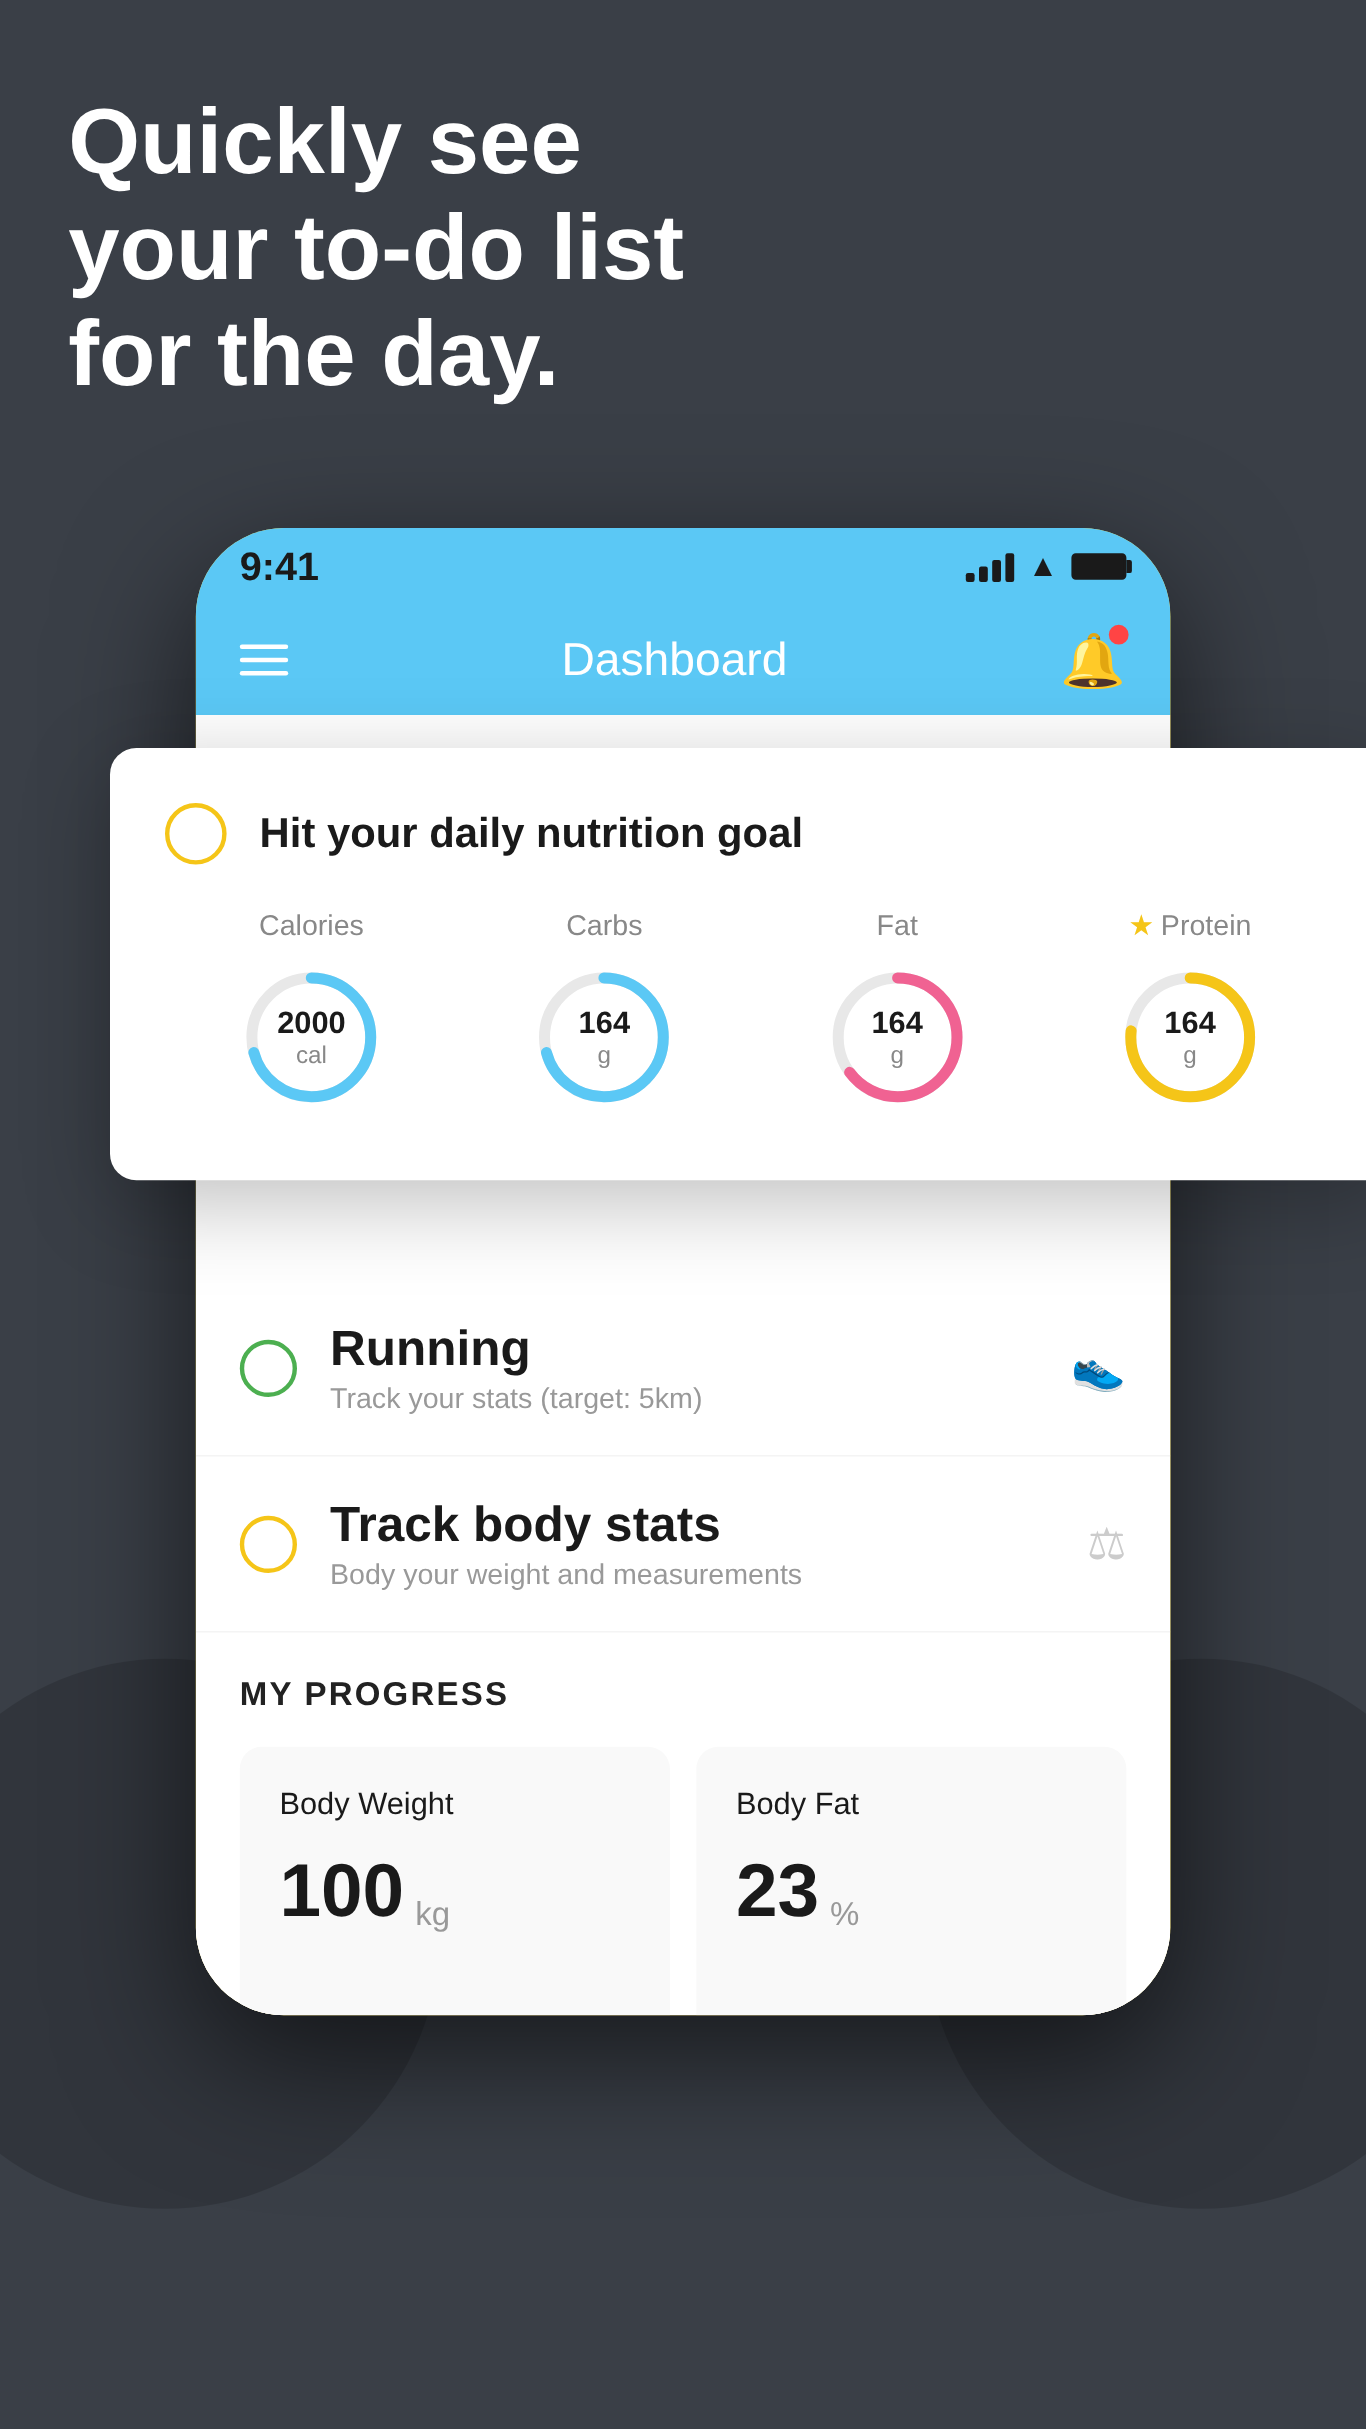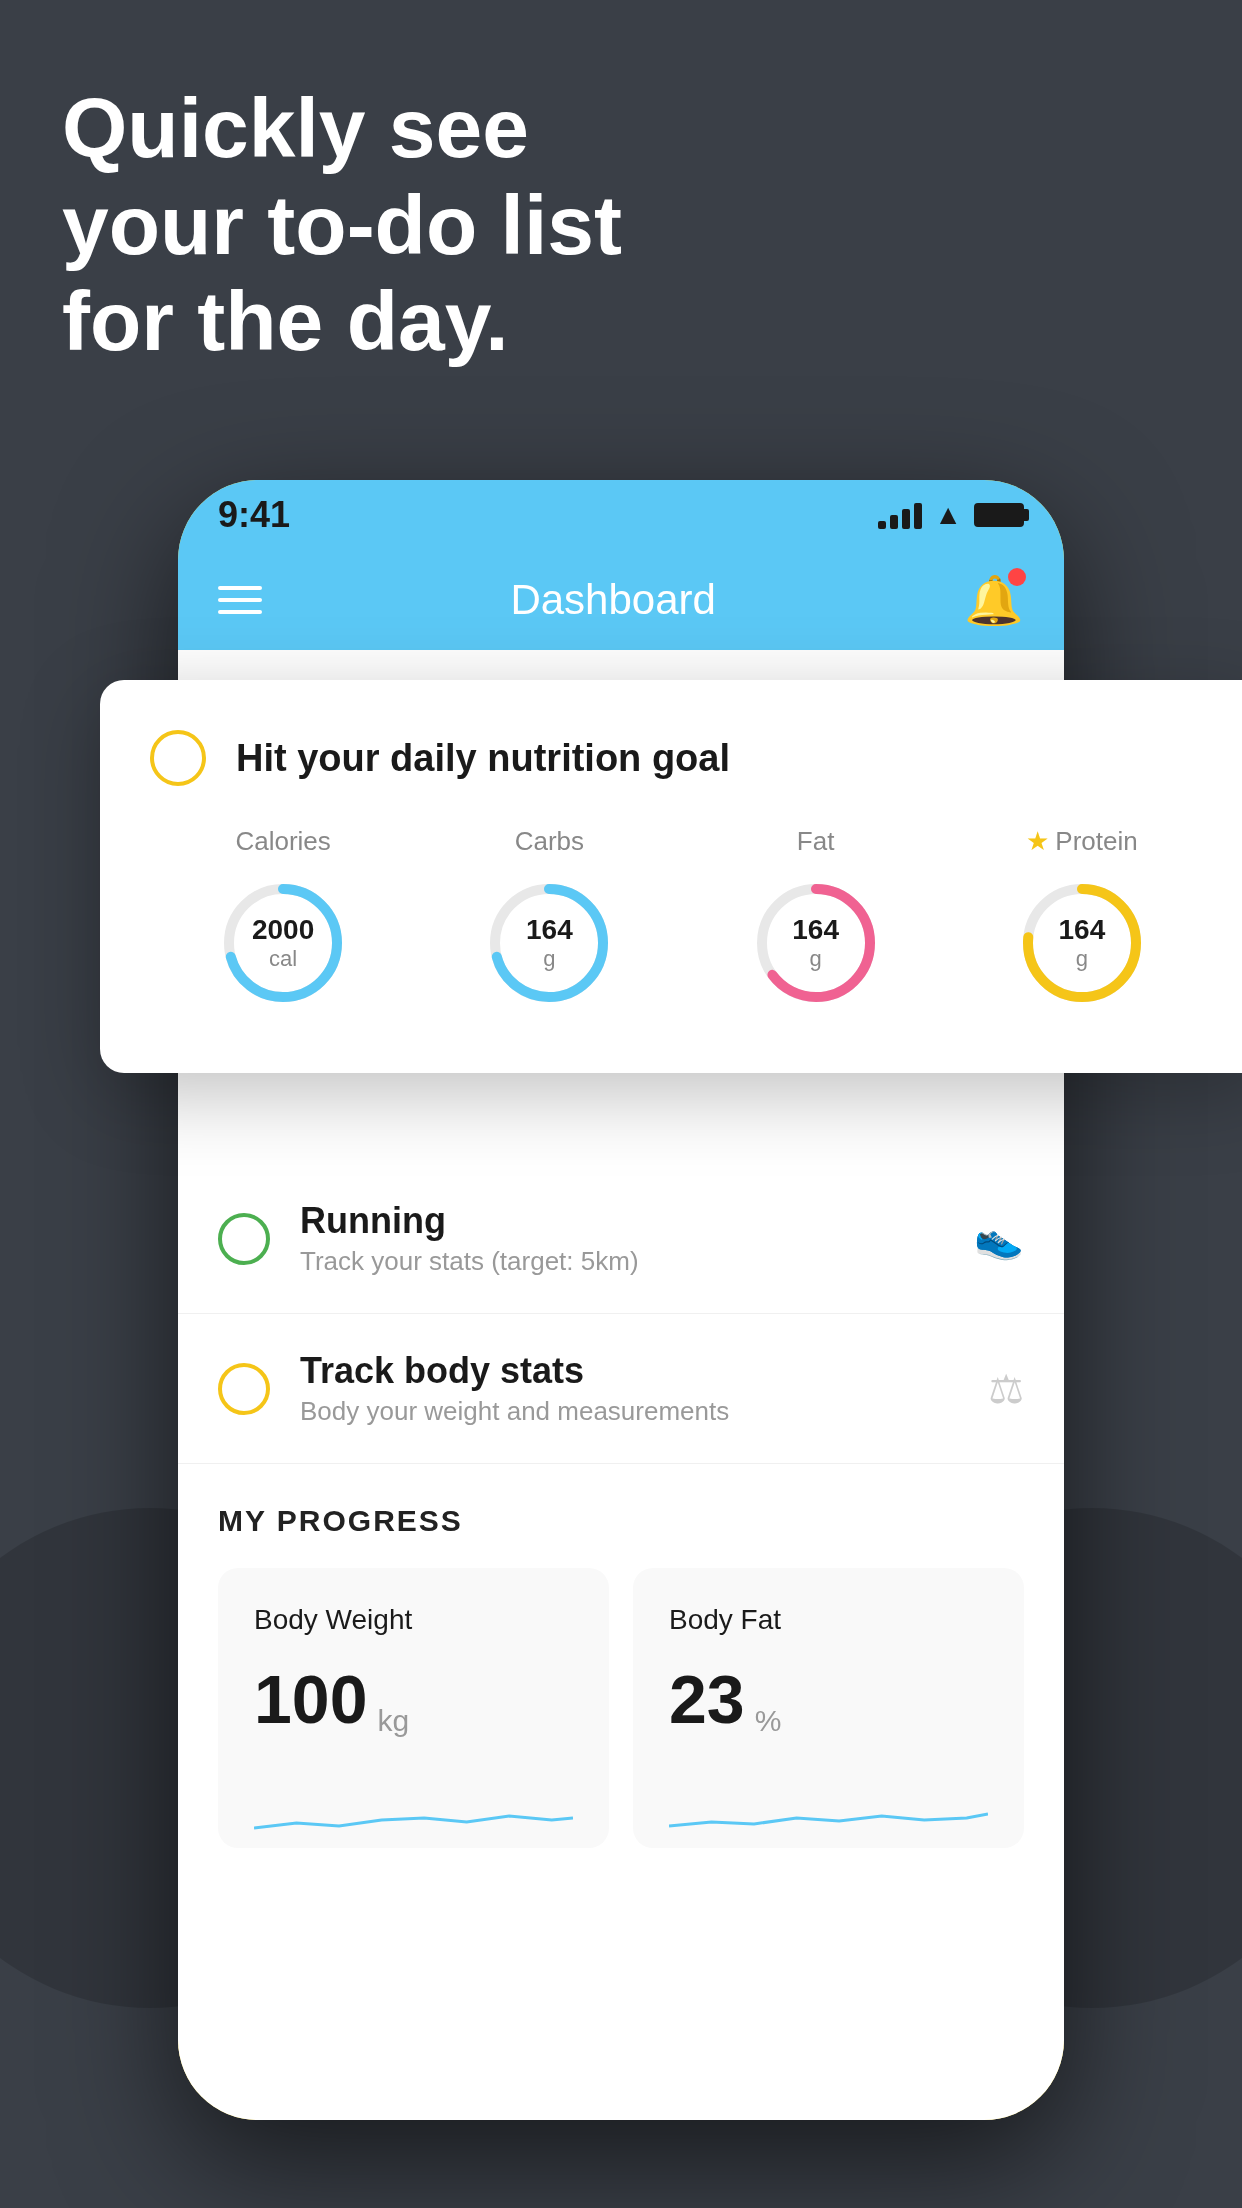--- a/index.html
+++ b/index.html
@@ -23,21 +23,21 @@
       line-height: 1.15;
       z-index: 1;
     }
 
     
     .phone-frame {
       position: absolute;
       top: 480px;
       left: 178px;
       width: 886px;
-      height: 1640px;
+      height: 1352px;
       background: #fde047;
       border-radius: 80px;
       overflow: hidden;
       box-shadow: 0 40px 120px rgba(0,0,0,0.6);
       z-index: 2;
     }
 
     
     .status-bar {
       background: #5bc8f5;
@@ -288,21 +288,21 @@
     .todo-circle-green {
       border: 4px solid #4caf50;
     }
     .todo-circle-yellow {
       border: 4px solid #f5c518;
     }
     .todo-text-block {
       flex: 1;
     }
     .todo-title {
-      font-size: 36px;
+      font-size: 45px;
       font-weight: 600;
       color: #1a1a1a;
     }
     .todo-subtitle {
       font-size: 26px;
       color: #999;
       margin-top: 4px;
     }
     .todo-icon-right {
       font-size: 40px;

